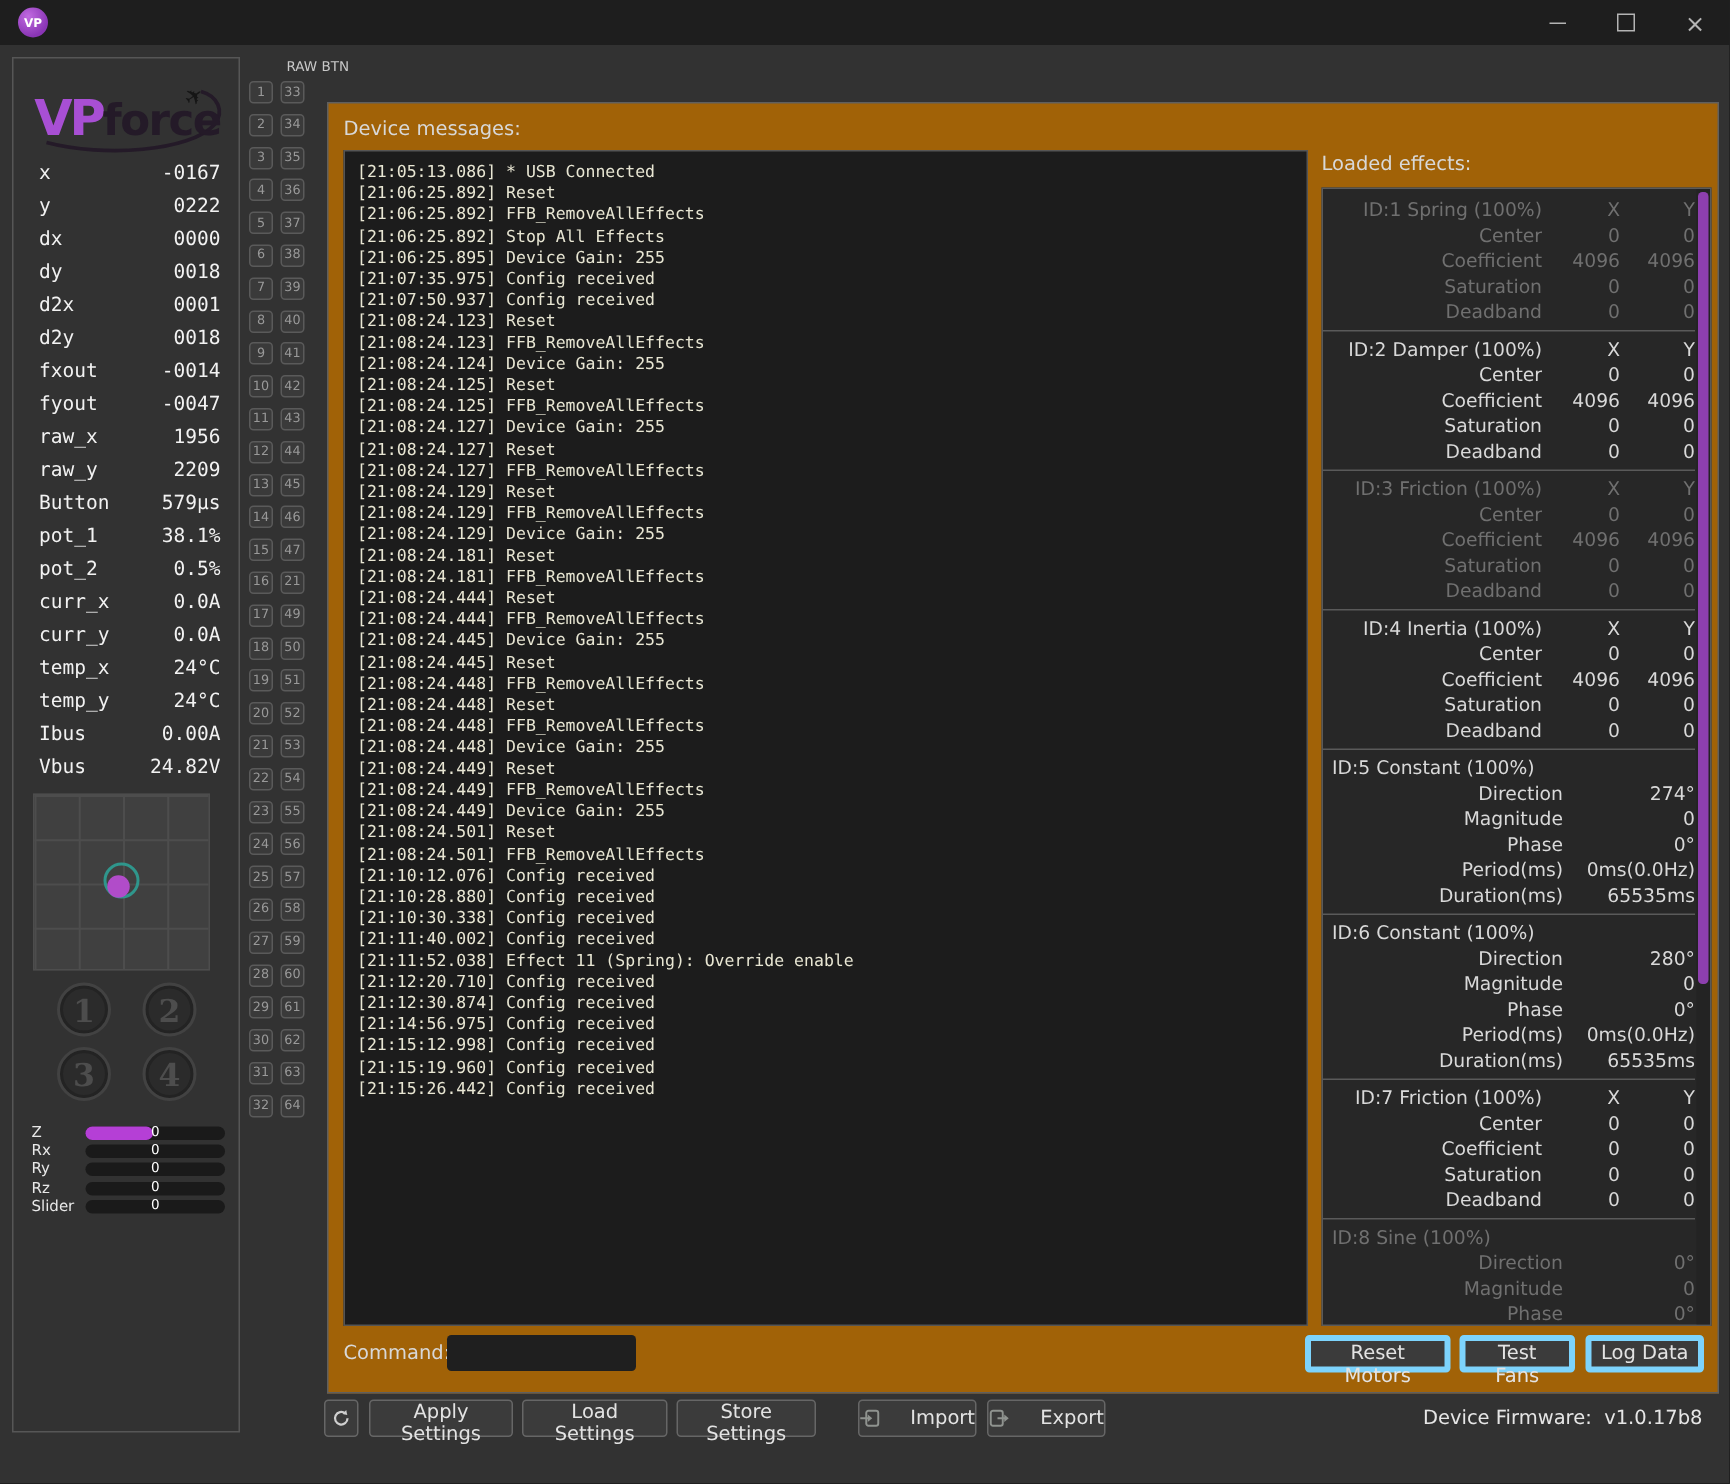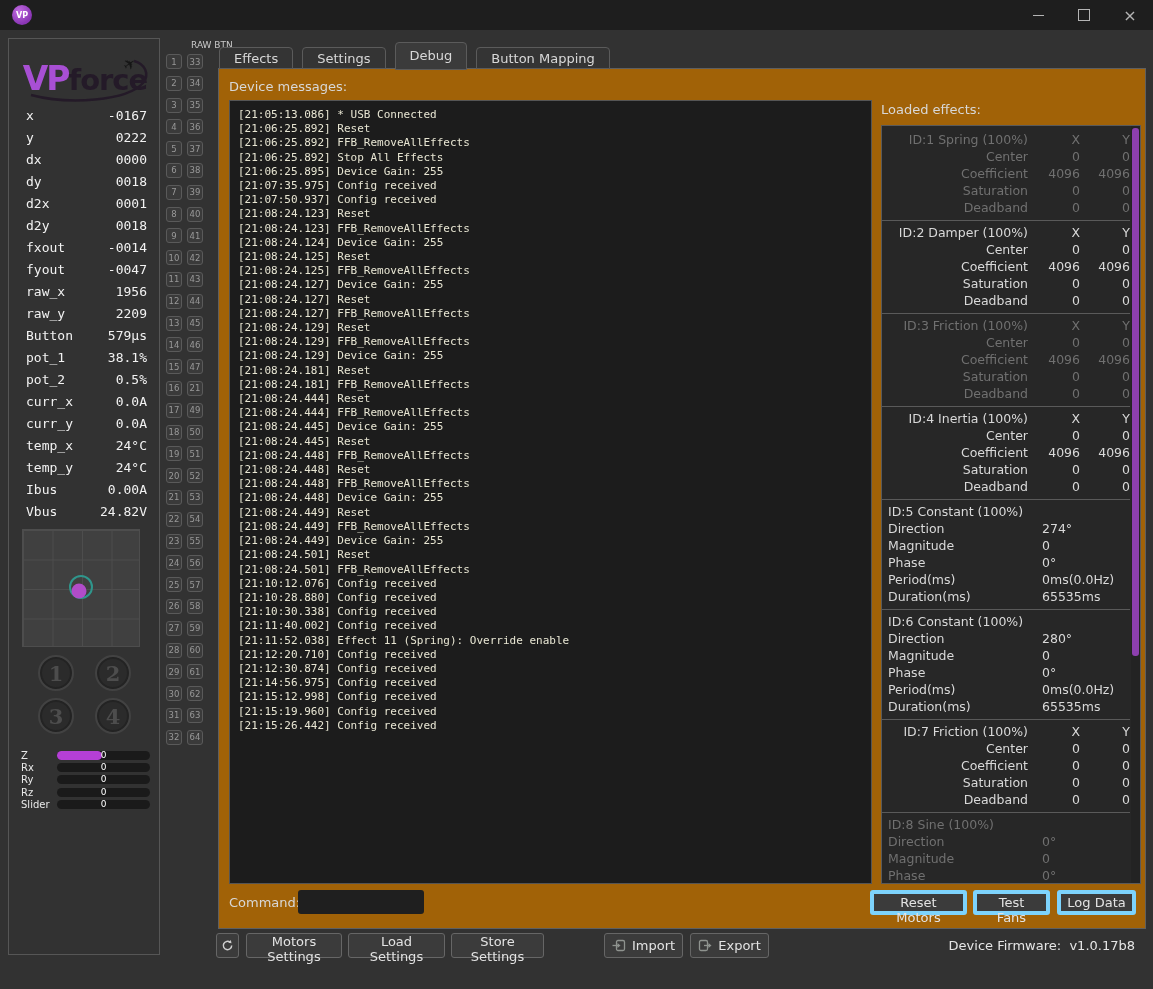--- a/index.html
+++ b/index.html
@@ -72,37 +72,37 @@
        border:1px solid #555;box-sizing:border-box;padding:7px 8px;overflow:hidden;
        font-family:"DejaVu Sans Mono",monospace;font-size:11px;line-height:14.2px;color:#e8e6d3;}
   .fx-label{left:662px;top:33px;}
   .fx-box{position:absolute;left:662px;top:56px;width:260px;height:759px;background:#272727;
           border:1px solid #5a5a5a;box-sizing:border-box;overflow:hidden;}
   .fx-content{position:absolute;left:0;right:10px;top:2px;}
   .effect{padding:3px 0 4px 6px;border-bottom:1px solid #5a5a5a;color:#d9d9d9;font-size:12.5px;line-height:17px;}
   .effect.dim{color:#707070;}
   .e-row{display:grid;}
   .g3{grid-template-columns:140px 52px 1fr;text-align:right;}
-  .g2{grid-template-columns:154px 1fr;}
+  .g2{grid-template-columns:154px 1fr;text-align:right;}
   .fx-track{position:absolute;right:0;top:0;bottom:0;width:9px;background:#232323;}
   .fx-thumb{position:absolute;right:1px;top:2px;width:7px;height:528px;background:#8d3fae;border-radius:3px;}
   .cmd-label{position:absolute;left:10px;top:826px;font-size:13px;color:#d8d8d8;}
   .cmd-input{position:absolute;left:79px;top:821px;width:126px;height:24px;background:#1f1f1f;
              border:none;border-radius:3px;color:#ddd;font-size:13px;padding:0 6px;box-sizing:border-box;outline:none;}
   .dbtn{position:absolute;top:821px;height:25px;background:#3b3b3b;border:4px solid #7dd3fc;border-radius:3px;
         color:#e3e3e3;font-size:13px;font-family:inherit;text-align:center;box-sizing:border-box;}
   .d0{left:651px;width:97px;} .d1{left:754px;width:77px;} .d2{left:838px;width:79px;}
   
   .footer{position:absolute;left:0;top:903px;width:1153px;height:25px;}
   .btn{background:#3b3b3b;border:1px solid #666;border-radius:3px;color:#e3e3e3;font-size:13px;
        font-family:inherit;box-sizing:border-box;}
   .icon-btn{position:absolute;left:216px;top:0;width:23px;height:25px;display:flex;align-items:center;justify-content:center;padding:0;}
   .fbtn{position:absolute;top:0;height:25px;padding:0 10px;}
   .f0{left:246px;width:96px;} .f1{left:348px;width:97px;} .f2{left:451px;width:93px;}
-  .io-btn{position:absolute;top:0;height:25px;display:flex;align-items:center;justify-content:center;gap:6px;padding:0;margin-left:32px;}
+  .io-btn{position:absolute;top:0;height:25px;display:flex;align-items:center;justify-content:space-between;gap:6px;padding:0;}
   .io-import{left:572px;width:79px;} .io-export{left:658px;width:79px;}
   .firmware{position:absolute;right:18px;top:0;line-height:25px;font-size:13px;color:#e6e6e6;white-space:pre;}
   
   .statusbar{position:absolute;left:0;top:966px;width:1153px;height:23px;background:#2b2b2b;
              border-top:1px solid #242424;box-sizing:border-box;text-align:right;padding-right:8px;
              font-size:13px;line-height:22px;color:#d6d6d6;white-space:pre;margin-top:32px;}
   .green{color:#1fa01f;font-weight:bold;}
   .bold{color:#f0f0f0;font-weight:bold;}
 </style>
 </head>
@@ -327,26 +327,20 @@
           <div class="rbtn">58</div>
           <div class="rbtn">59</div>
           <div class="rbtn">60</div>
           <div class="rbtn">61</div>
           <div class="rbtn">62</div>
           <div class="rbtn">63</div>
           <div class="rbtn">64</div>
         </div>
     </div>
 
-    <div class="tabs">
-        <div class="tab">Effects</div>
-        <div class="tab">Settings</div>
-        <div class="tab active">Debug</div>
-        <div class="tab">Button Mapping</div>
-      </div>
 
     <div class="panel">
       <div class="dm-label">Device messages:</div>
       <pre class="log">[21:05:13.086] * USB Connected
 [21:06:25.892] Reset
 [21:06:25.892] FFB_RemoveAllEffects
 [21:06:25.892] Stop All Effects
 [21:06:25.895] Device Gain: 255
 [21:07:35.975] Config received
 [21:07:50.937] Config received
@@ -602,21 +596,21 @@
       <span><button class="dbtn d0">Reset Motors</button><button class="dbtn d1">Test Fans</button><button class="dbtn d2">Log Data</button></span>
     </div>
 
     <div class="footer">
       <button class="btn icon-btn">
         <svg width="13" height="13" viewBox="0 0 14 14">
           <path d="M11.5 7a4.5 4.5 0 1 1-1.6-3.45" fill="none" stroke="#cfcfcf" stroke-width="1.6"></path>
           <path d="M10.6 1.1 L11.3 4.6 L7.9 4.0 Z" fill="#cfcfcf"></path>
         </svg>
       </button>
-      <span><button class="btn fbtn f0">Motors Settings</button><button class="btn fbtn f1">Load Settings</button><button class="btn fbtn f2">Store Settings</button></span>
+      <span><button class="btn fbtn f0">Apply Settings</button><button class="btn fbtn f1">Load Settings</button><button class="btn fbtn f2">Store Settings</button></span>
       <button class="btn io-btn io-import">
         <svg width="14" height="13" viewBox="0 0 14 13">
           <rect x="4.5" y="1.5" width="8" height="10" rx="1.5" fill="none" stroke="#8f938f" stroke-width="1.3"></rect>
           <path d="M0.5 6.5 H7" stroke="#8f938f" stroke-width="1.3"></path>
           <path d="M5.5 4 L8.5 6.5 L5.5 9 Z" fill="#8f938f"></path>
         </svg>
         <span>Import</span>
       </button>
       <button class="btn io-btn io-export">
         <svg width="14" height="13" viewBox="0 0 14 13">

